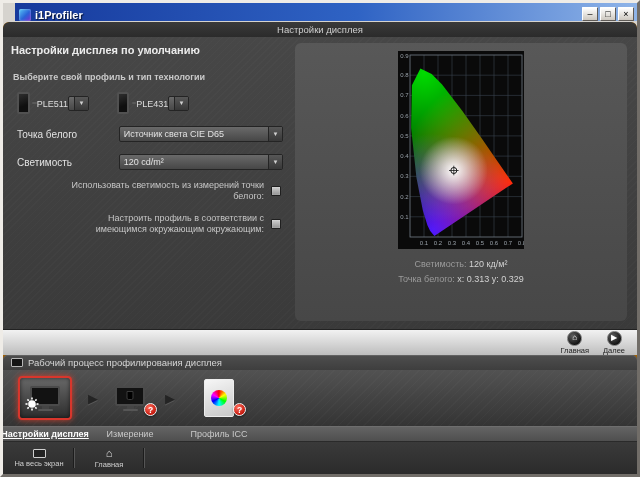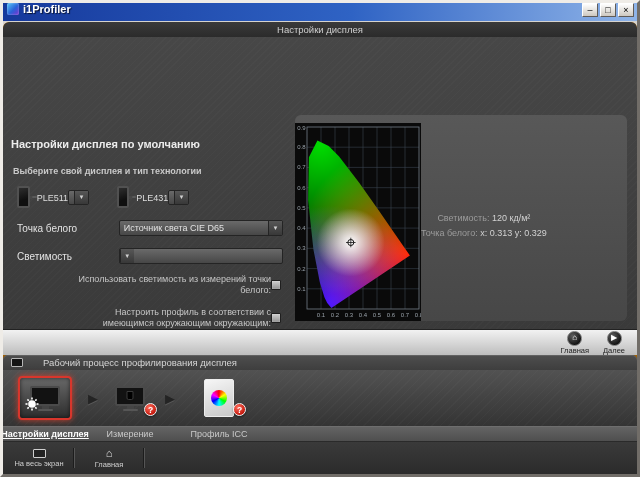--- a/index.html
+++ b/index.html
@@ -4,39 +4,39 @@
 <style>
   html,body{margin:0;padding:0;background:#9a9a9a;}
   *{box-sizing:border-box;}
   .screen{
     width:640px;height:477px;margin:0;
     border:3px solid;border-color:#efece7 #716d68 #716d68 #efece7;
     background:#d6d3ce;display:flex;flex-direction:column;
     font-family:"Liberation Sans",sans-serif;
   }
   
-  .titlebar{height:18px;flex:0 0 18px;display:flex;justify-content:space-between;align-items:flex-start;
+  .titlebar{height:18px;flex:0 0 18px;display:flex;justify-content:space-between;align-items:flex-end;
     padding:0 3px 0 4px;
-    background:linear-gradient(90deg,#16399c 0%,#2f63c4 55%,#8fb4e8 100%);}
+    background:linear-gradient(90deg,#16399c 0%,#2f63c4 55%,#8fb4e8 100%);margin-left:12px;}
   .tb-left{display:flex;align-items:center;gap:4px;}
   .app-icon{width:12px;height:12px;border-radius:2px;display:inline-block;
     background:linear-gradient(135deg,#57c7f7,#2a62d8 55%,#7a2fd0);
     box-shadow:inset 0 0 2px rgba(255,255,255,.5);}
   .tb-title{font-size:11px;font-weight:bold;color:#fff;text-shadow:1px 1px 1px rgba(0,0,0,.7);}
   .tb-btns{display:flex;}
   .tb-btn{width:16px;height:14px;margin-left:2px;text-align:center;font-size:9px;line-height:12px;color:#000;
     background:linear-gradient(#ffffff,#cdc8c0);border:1px solid;border-color:#fff #5f5b57 #5f5b57 #fff;border-radius:1px;cursor:default;}
   
   .app{flex:1;display:flex;flex-direction:column;margin-top:1px;overflow:hidden;
     background:#a16207;border-radius:6px 6px 0 0;}
   .page-header{height:15px;flex:0 0 15px;display:flex;justify-content:center;align-items:center;
     background:linear-gradient(#3a3a3a,#2b2b2b);color:#cfcfcf;font-size:9.5px;border-radius:6px 6px 0 0;}
   .content{height:292px;flex:0 0 292px;display:flex;
     background-image:repeating-linear-gradient(135deg,rgba(255,255,255,.015) 0 1px,transparent 1px 5px),
-      linear-gradient(180deg,#474747,#3a3a3a);align-items:flex-end;}
+      linear-gradient(180deg,#474747,#3a3a3a);}
   
   .left-panel{width:292px;flex:0 0 292px;}
   .panel-title{padding:7px 0 0 8px;font-size:11px;font-weight:bold;color:#ececec;}
   .select-label{margin:16px 0 0 10px;font-size:9px;font-weight:bold;color:#c9c9c9;}
   .displays-row{margin:10px 0 0 14px;display:flex;gap:28px;}
   .display-option{width:72px;display:flex;align-items:center;cursor:pointer;}
   .mon-screen{width:32px;height:22px;border:2px solid #515151;border-radius:2px;
     background:linear-gradient(160deg,#2e2e2e 0%,#0f0f0f 65%);}
   .mon-neck{width:7px;height:3px;background:#474747;}
   .mon-base{width:16px;height:2px;background:#5a5a5a;border-radius:1px;}
@@ -45,47 +45,47 @@
   .dropdown{display:flex;align-items:stretch;border:1px solid #242424;border-radius:2px;
     background:linear-gradient(#6a6a6a,#474747);overflow:hidden;cursor:pointer;}
   .dd-value{flex:1;font-size:9px;color:#e2e2e2;padding:0 0 0 4px;display:flex;align-items:center;white-space:nowrap;overflow:hidden;}
   .dd-arrow{width:14px;flex:0 0 14px;display:flex;align-items:center;justify-content:center;
     font-size:6px;color:#d0d0d0;border-left:1px solid #242424;background:linear-gradient(#575757,#383838);}
   .dropdown.small{width:64px;height:15px;}
   .dropdown.field{width:168px;height:16px;}
   .field-row{display:flex;align-items:center;margin:12px 12px 0 14px;}
   .field-row:first-of-type{margin-top:15px;}
   .field-label{width:104px;font-size:10px;color:#e2e2e2;}
-  .check-row{width:278px;margin-top:10px;display:flex;justify-content:flex-end;align-items:center;}
+  .check-row{width:278px;margin-top:10px;display:flex;justify-content:flex-end;align-items:center;gap:7px;}
   .check-label{text-align:right;font-size:9px;color:#c6c6c6;line-height:1.25;}
   .check-label.w1{width:196px;}
   .check-label.w2{width:172px;}
   .checkbox{width:10px;height:10px;flex:0 0 10px;border:1px solid #1f1f1f;border-radius:1px;
     background:linear-gradient(#cfcfcf,#939393);box-shadow:inset 0 0 1px #fff;cursor:pointer;}
   .ambient-title{margin:14px 0 0 12px;width:264px;font-size:10px;font-weight:bold;color:#eaeaea;line-height:1.25;}
   
   .right-panel{flex:1;margin:6px 10px 8px 0;border-radius:6px;
     background:linear-gradient(180deg,#585858,#474747);
-    display:flex;flex-direction:row;align-items:center;padding-top:8px;}
+    display:flex;flex-direction:column;align-items:center;padding-top:8px;}
   .chart-info{margin-top:8px;text-align:center;font-size:9px;line-height:1.7;}
   .ci-label{color:#9b9b9b;}
   .ci-value{color:#d2d2d2;}
   svg.cie text{font-family:"Liberation Sans",sans-serif;}
   
   .nav-strip{height:26px;flex:0 0 26px;display:flex;justify-content:flex-end;align-items:center;gap:14px;
     padding-right:12px;border-top:1px solid #222;
     background:linear-gradient(180deg,#f2f2f2,#bdbdbd);}
   .nav-btn{display:flex;flex-direction:column;align-items:center;cursor:pointer;}
   .nav-circle{width:15px;height:15px;border-radius:50%;border:1px solid #777;
     background:radial-gradient(circle at 35% 30%,#5d5d5d,#101010 75%);
     display:flex;align-items:center;justify-content:center;}
   .nav-glyph{color:#fff;font-size:8px;line-height:8px;}
   .nav-label{font-size:7.5px;color:#222;margin-top:0px;}
   
-  .wf-header{height:15px;flex:0 0 15px;display:flex;align-items:center;gap:20px;padding-left:8px;
+  .wf-header{height:15px;flex:0 0 15px;display:flex;align-items:center;gap:5px;padding-left:8px;
     background:linear-gradient(#4e4e4e,#3e3e3e);border-radius:5px 5px 0 0;
     box-shadow:inset 0 1px 0 #616161;color:#d5d5d5;font-size:9.5px;}
   .wf-mini-monitor{width:12px;height:9px;border:1px solid #b5b5b5;border-radius:1px;background:#151515;}
   .wf-steps{height:56px;flex:0 0 56px;
     background-image:repeating-linear-gradient(135deg,rgba(255,255,255,.02) 0 1px,transparent 1px 6px),
       linear-gradient(180deg,#525252,#343434);}
   .wf-cols{display:grid;grid-template-columns:80px 16px 58px 22px 76px;align-items:center;padding-left:2px;height:100%;}
   .cell{display:flex;justify-content:center;align-items:center;height:100%;}
   .cell.arrow{color:#242424;font-size:13px;text-shadow:0 1px 0 rgba(255,255,255,.14);}
   .step-icon{position:relative;width:50px;height:40px;display:flex;flex-direction:column;
@@ -140,21 +140,21 @@
   <div class="app">
 
     <div class="page-header">
       <span>Настройки дисплея</span>
     </div>
 
     <div class="content">
 
       <div class="left-panel">
         <div class="panel-title">Настройки дисплея по умолчанию</div>
-        <div class="select-label">Выберите свой дисплея и тип технологии</div>
+        <div class="select-label">Выберите свой профиль и тип технологии</div>
 
         <div class="displays-row">
           <div class="display-option">
             <div class="mon-screen"></div>
             <div class="mon-neck"></div>
             <div class="mon-base"></div>
             <div class="display-name">PLE511</div>
             <div class="dropdown small">
               <span class="dd-value"></span>
               <span class="dd-arrow">▼</span>
@@ -176,20 +176,21 @@
           <span class="field-label">Точка белого</span>
           <div class="dropdown field">
             <span class="dd-value">Источник света CIE D65</span>
             <span class="dd-arrow">▼</span>
           </div>
         </div>
 
         <div class="field-row">
           <span class="field-label">Светимость</span>
           <div class="dropdown field">
+            <span class="dd-value">120 cd/m²</span>
             <span class="dd-arrow">▼</span>
           </div>
         </div>
 
         <div class="check-row">
           <span class="check-label w1">Использовать светимость из измерений точки белого:</span>
           <span class="checkbox"></span>
         </div>
 
 

